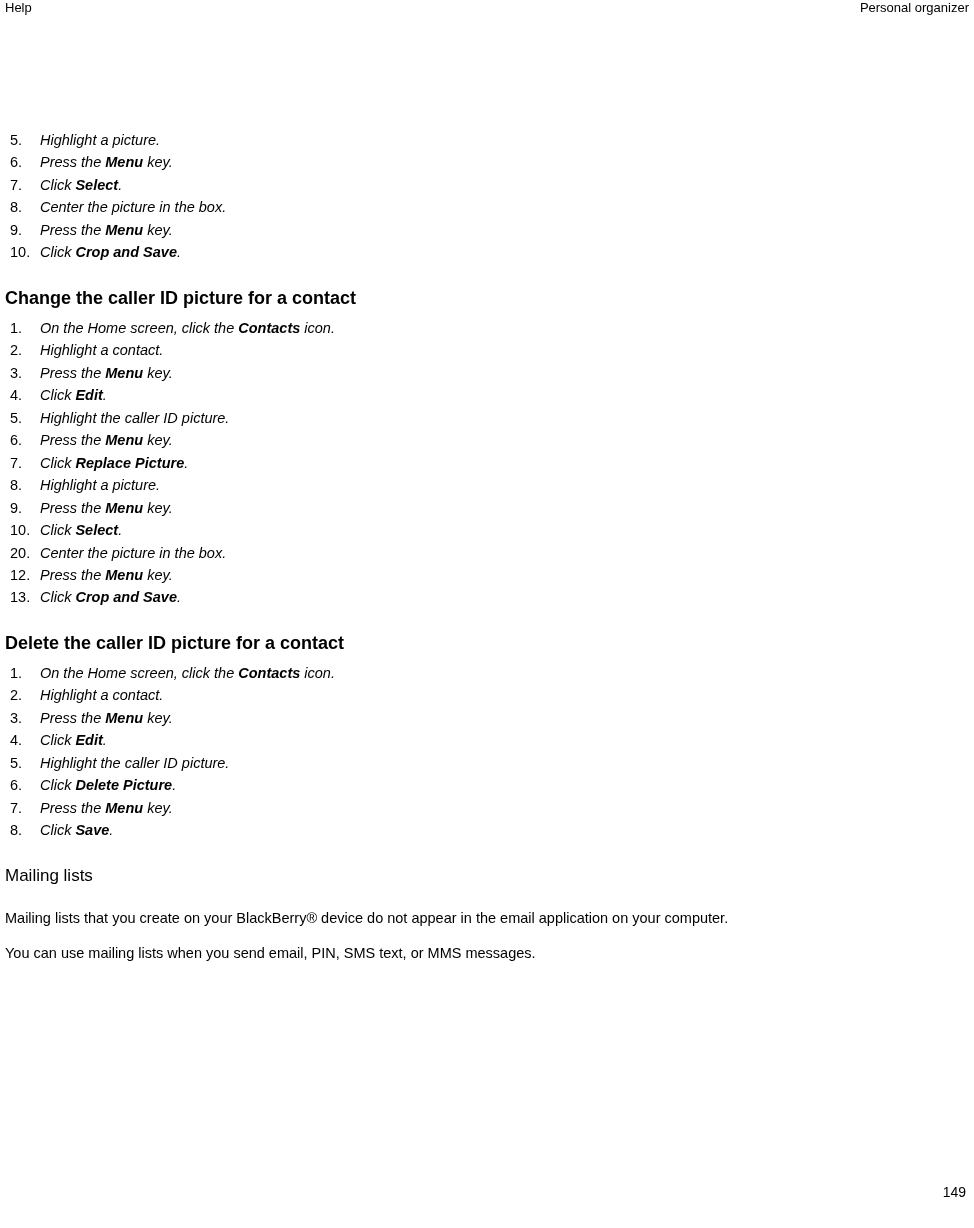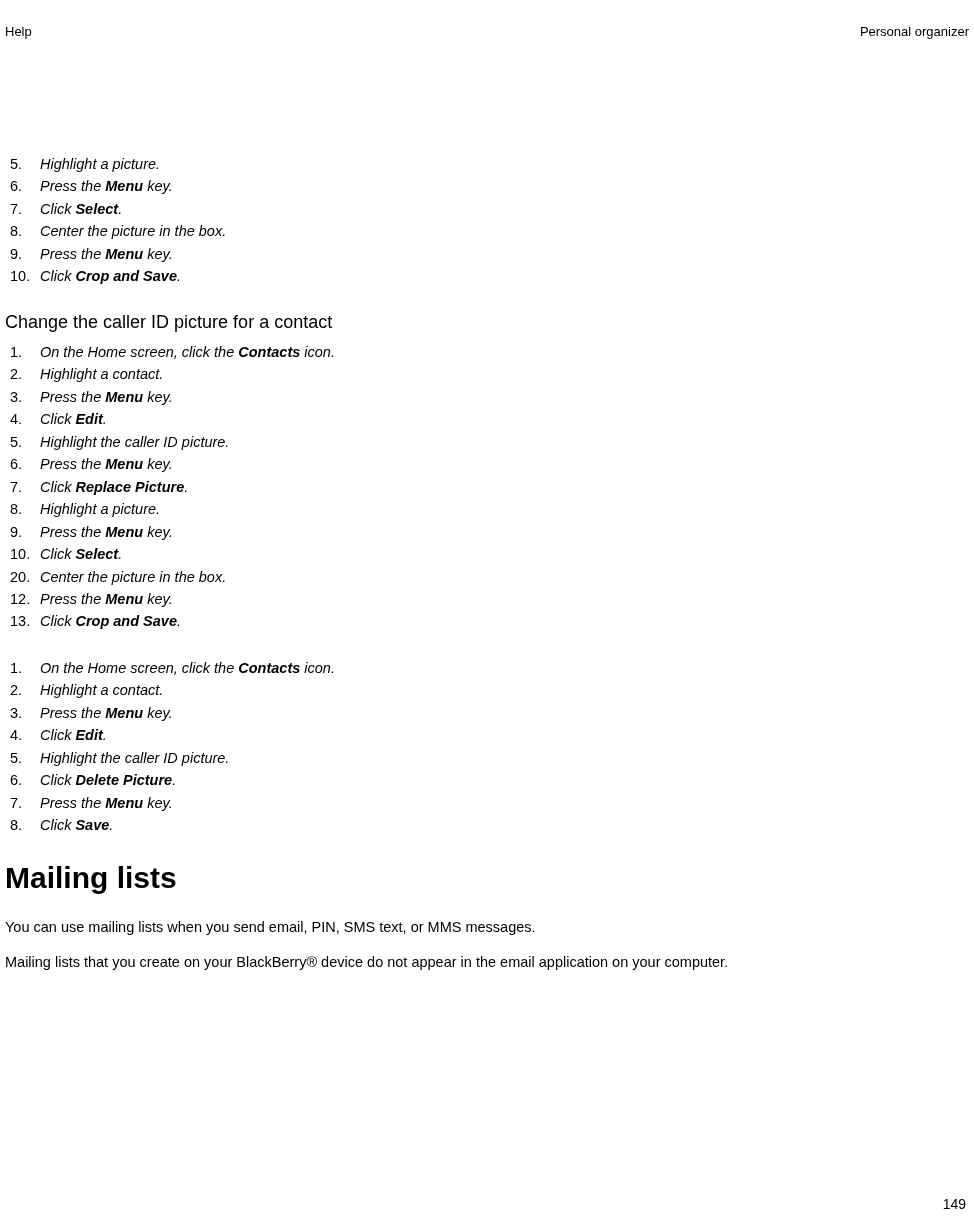--- a/index.html
+++ b/index.html
@@ -7,21 +7,21 @@
       font-family: Arial, Helvetica, sans-serif;
       width: 974px;
       height: 1228px;
       background: #fff;
       color: #000;
       position: relative;
     }
     .header {
       display: flex;
       justify-content: space-between;
-      padding: 24px 5px 4px 5px;
+      padding: 0 5px 4px 5px;
       font-size: 13px;
       text-align: right;
     }
     .content {
       padding: 110px 5px 0 5px;
     }
     ol {
       list-style: none;
       margin-bottom: 24px;
     }
@@ -34,39 +34,39 @@
     ol li .num {
       min-width: 30px;
       text-align: left;
     }
     ol li .text {
       flex: 1;
       font-style: italic;
     }
     h2 {
       font-size: 18px;
-      font-weight: normal;
+      font-weight: bold;
       margin-bottom: 8px;
       margin-top: 4px;
     }
     h1 {
-      font-size: 30px;
-      font-weight: bold;
+      font-size: 17px;
+      font-weight: normal;
       margin-top: 12px;
       margin-bottom: 22px;
     }
     .bold { font-weight: bold; margin-top: 31px; }
     p {
       font-size: 14.5px;
       line-height: 1.5;
       margin-bottom: 14px;
     }
     .page-number {
       position: absolute;
-      bottom: 16px;
+      bottom: 28px;
       right: 8px;
       font-size: 14px;
     }
   </style>
 </head>
 <body>
 
 <div class="header">
   <span>Help</span>
   <span>Personal organizer</span>
@@ -150,20 +150,21 @@
       <li>
         <span class="num">12.</span>
         <span class="text">Press the <span class="bold">Menu</span> key.</span>
       </li>
       <li>
         <span class="num">13.</span>
         <span class="text">Click <span class="bold">Crop and Save</span>.</span>
       </li>
     </ol>
 
+  <h2>Delete the caller ID picture for a contact</h2>
   <ol id="list3">
       <li>
         <span class="num">1.</span>
         <span class="text">On the Home screen, click the <span class="bold">Contacts</span> icon.</span>
       </li>
       <li>
         <span class="num">2.</span>
         <span class="text">Highlight a contact.</span>
       </li>
       <li>
@@ -186,18 +187,18 @@
         <span class="num">7.</span>
         <span class="text">Press the <span class="bold">Menu</span> key.</span>
       </li>
       <li>
         <span class="num">8.</span>
         <span class="text">Click <span class="bold">Save</span>.</span>
       </li>
     </ol>
 
   <h1>Mailing lists</h1>
+  <p>Mailing lists that you create on your BlackBerry® device do not appear in the email application on your computer.</p>
   <p>You can use mailing lists when you send email, PIN, SMS text, or MMS messages.</p>
-  <p>Mailing lists that you create on your BlackBerry® device do not appear in the email application on your computer.</p>
 
 </div>
 
 <div class="page-number">149</div>
 
 </body></html>

